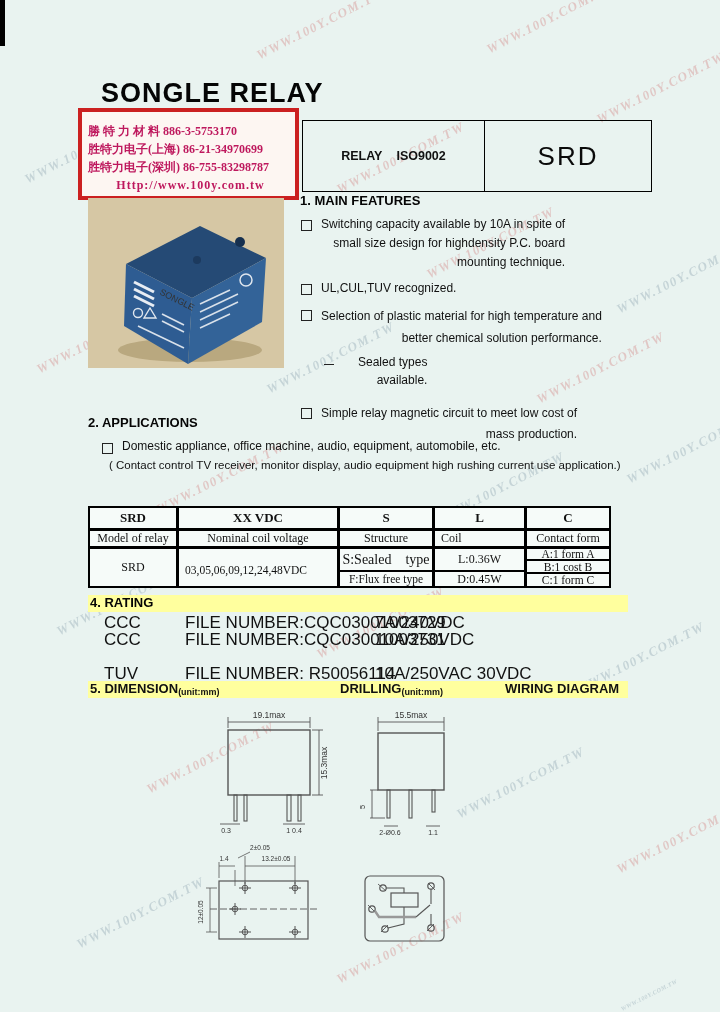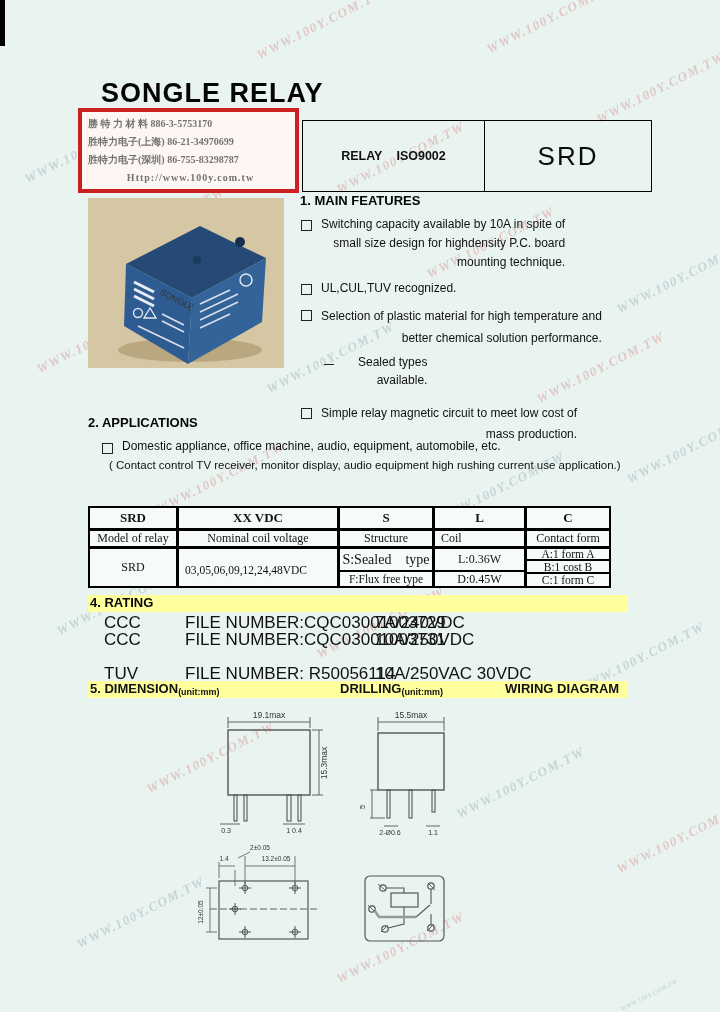--- a/index.html
+++ b/index.html
@@ -9,22 +9,22 @@
   
   .wm{position:absolute;font-family:"Liberation Serif",serif;font-style:italic;font-weight:bold;
       font-size:13px;letter-spacing:1.5px;transform:rotate(-27deg);pointer-events:none;white-space:nowrap;}
   .wm-r{color:rgba(206,98,98,.30);}
   .wm-g{color:rgba(124,148,165,.33);}
   .wm-s{font-size:6px;letter-spacing:.5px;}
   
   .corner-bar{left:0;top:0;width:5px;height:46px;background:#000;}
   .title{left:101px;top:78px;font-size:27px;font-weight:600;letter-spacing:1px;color:#050505;margin:0;}
   .contact-box{left:78px;top:108px;width:205px;height:74px;border:4px solid #cb2020;background:#fdf6f2;
-      padding:3px 2px 0 6px;font-family:"Liberation Serif",serif;font-weight:bold;color:#737373;
-      font-size:10px;line-height:18px;white-space:nowrap;}
+      padding:10px 2px 0 6px;font-family:"Liberation Serif",serif;font-weight:bold;color:#be185d;
+      font-size:12px;line-height:18px;white-space:nowrap;}
   .contact-url{text-align:center;letter-spacing:1px;}
   .cert-box{left:302px;top:120px;width:348px;height:70px;border:1.5px solid #000;display:flex;}
   .cert-cell{width:181px;border-right:1.5px solid #000;display:flex;align-items:center;justify-content:center;
       gap:14px;font-size:12.5px;font-weight:bold;}
   .model-cell{flex:1;display:flex;align-items:center;justify-content:center;font-size:26px;letter-spacing:2px;color:#0a0a0a;}
   
   .photo{left:88px;top:198px;width:196px;height:170px;background:#d6c7a4;}
   
   .features{left:300px;top:193px;width:335px;font-size:12px;}
   .sec-h{font-size:13px;font-weight:bold;color:#050505;}

